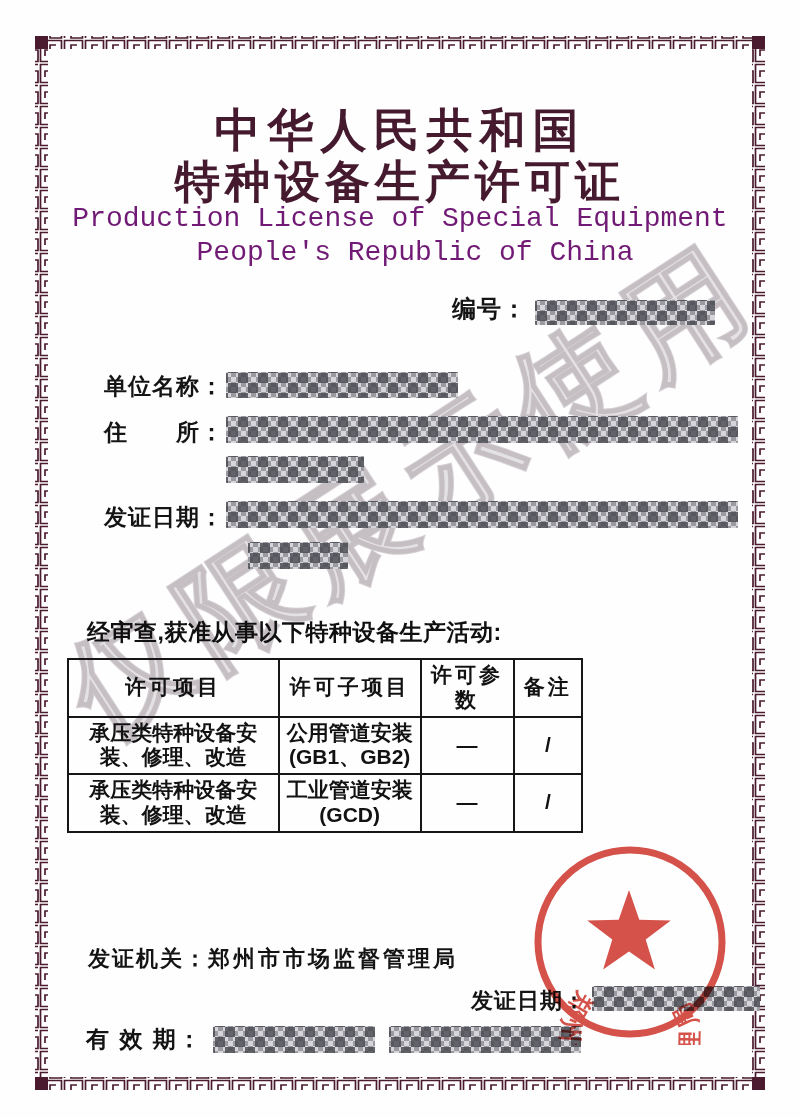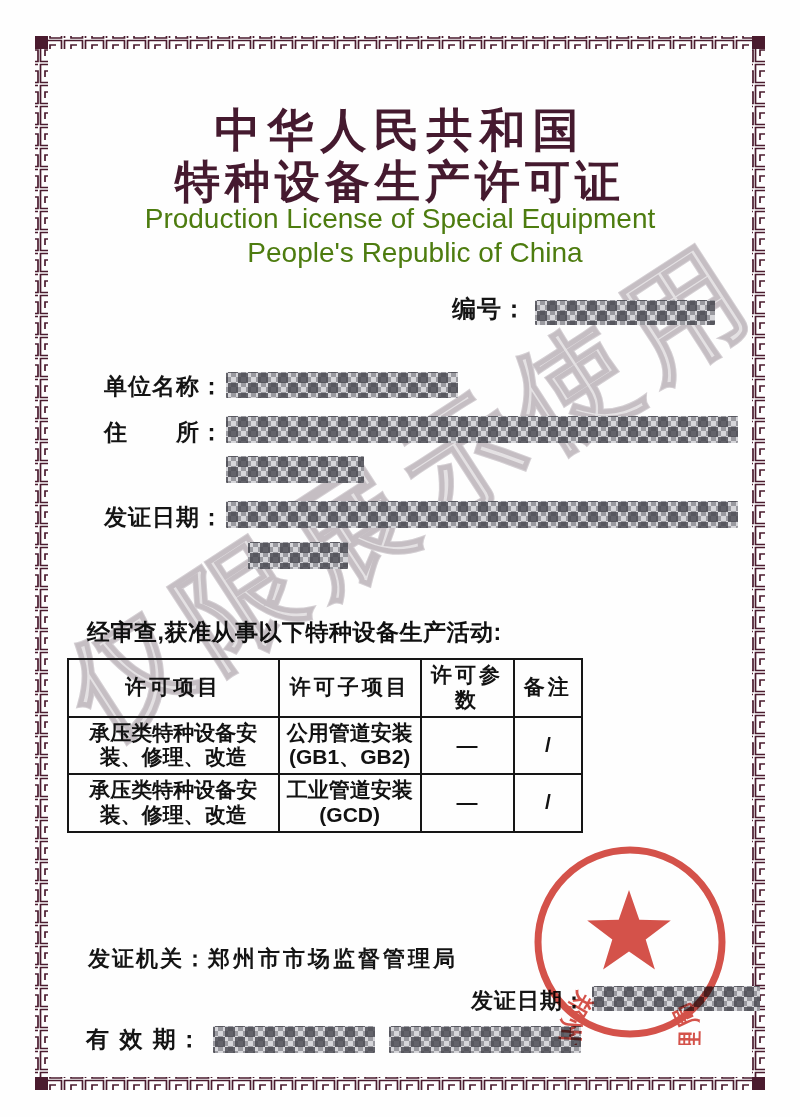--- a/index.html
+++ b/index.html
@@ -24,22 +24,22 @@
   }
 
   
   .content { position:absolute; inset:0; z-index:3; }
 
   .title-cn1 { position:absolute; top:100px; left:0; width:100%; text-align:center;
     font-size:46px; font-weight:700; letter-spacing:7px; color:#451a2f; }
   .title-cn2 { position:absolute; top:152px; left:0; width:100%; text-align:center;
     font-size:45px; font-weight:700; letter-spacing:5px; color:#451a2f; }
   .title-en  { position:absolute; left:0; width:100%; text-align:center;
-    font-family:Liberation Sans, sans-serif;
-    font-size:28px; color:#4d7c0f; }
+    font-family:Liberation Mono, monospace;
+    font-size:28px; color:#701a75; }
   .title-en1 { top:203px; }
   .title-en2 { top:237px;padding-left:30px; }
 
   .flabel { font-size:23px; font-weight:700; color:#141414; letter-spacing:1px; white-space:nowrap; }
 
   .row-serial { position:absolute; top:293px; left:452px; display:flex; align-items:flex-end; }
   .row-serial .flabel { font-size:24px; }
 
   .field-row { position:absolute; display:flex; align-items:flex-start; }
   .field-row .flabel { width:122px; flex:0 0 auto; padding-top:1px;margin-left:16px; }

